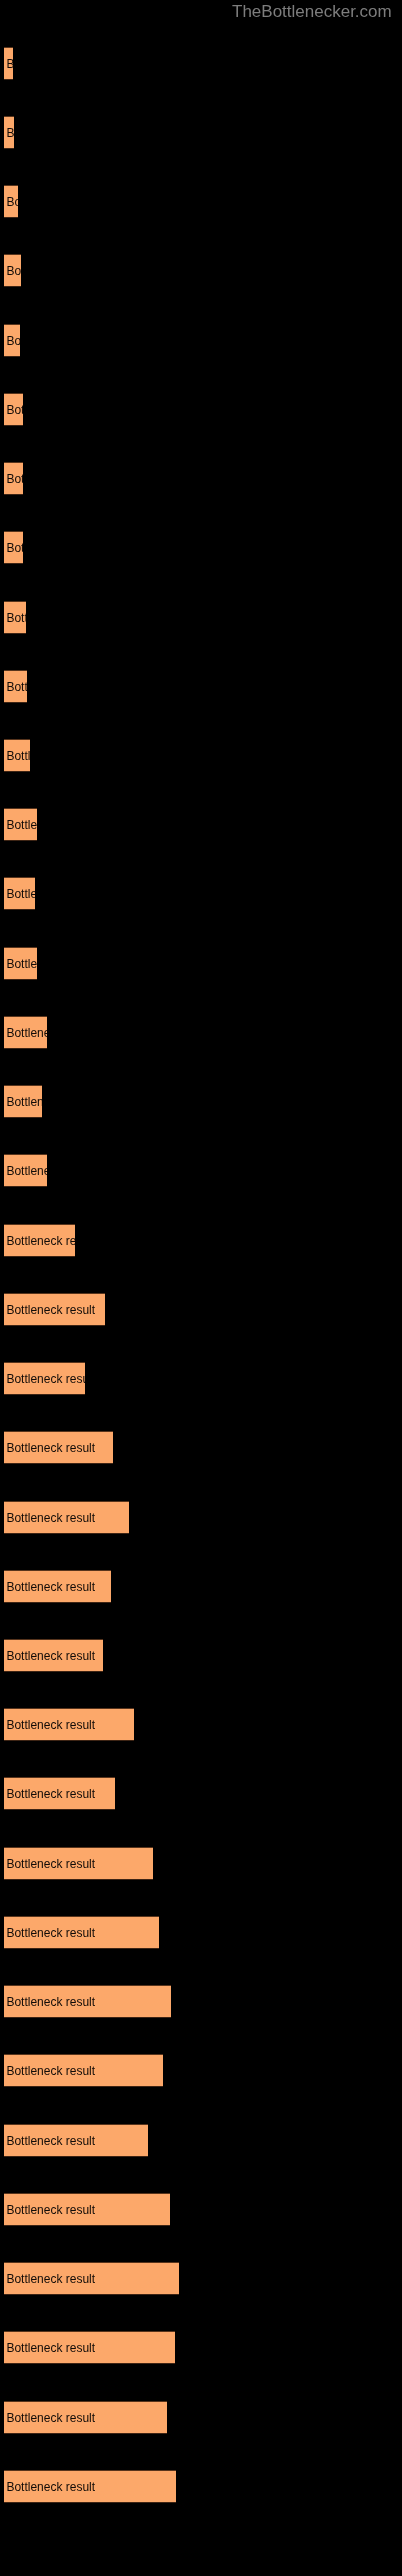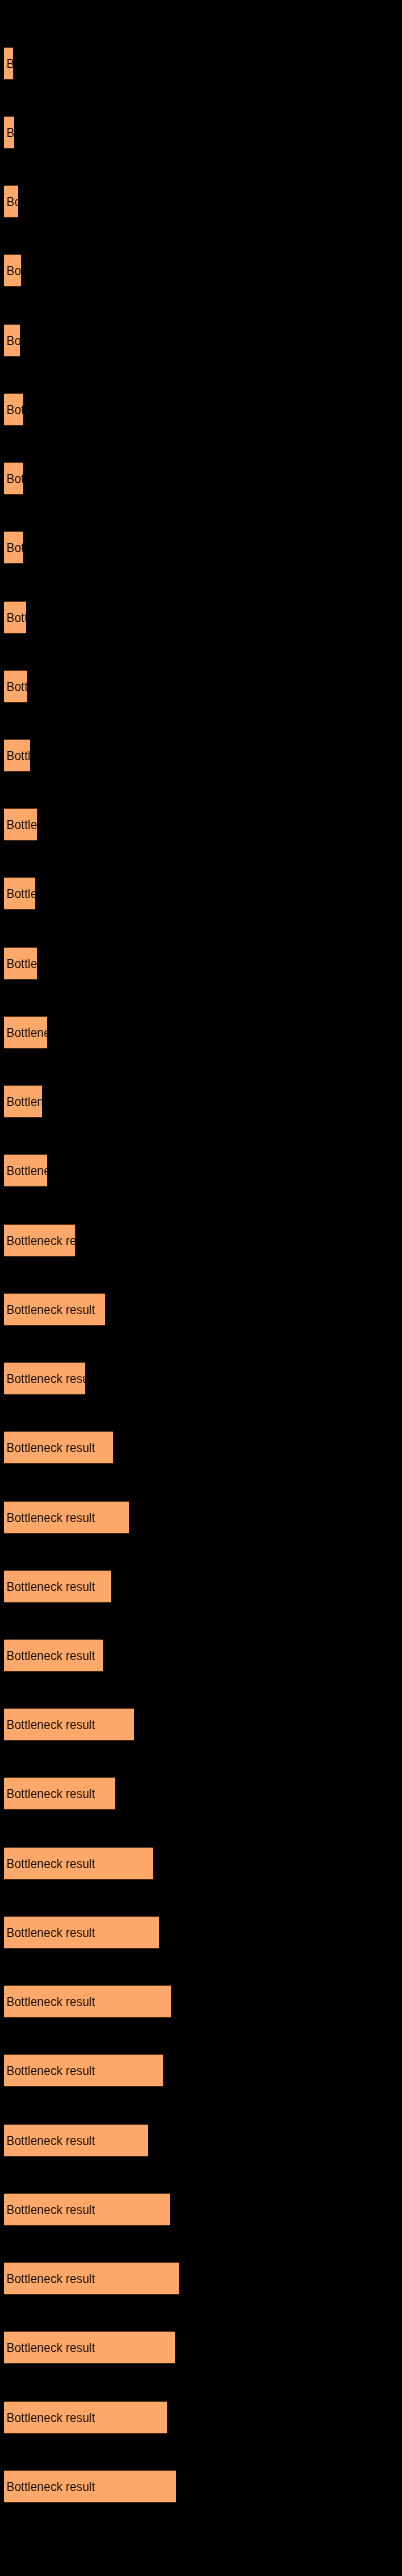--- a/index.html
+++ b/index.html
@@ -80,20 +80,23 @@
     font-family: "Liberation Sans", sans-serif;
     white-space: nowrap;
     line-height: 1;
   }
 </style>
 </head>
 <body>
 
 <div id="chart-root">
 
+  <div id="site-header">
+    <span id="site-title">TheBottlenecker.com</span>
+  </div>
 
   <div id="bars-layer">
       <div class="bar-row" style="top: 47px; height: 33px;">
         <div class="bar" style="width: 8.9px; height: 33px;">
           <span class="bar-label">Bottleneck result</span>
         </div>
       </div>
       <div class="bar-row" style="top: 116px; height: 33px;">
         <div class="bar" style="width: 9.7px; height: 33px;">
           <span class="bar-label">Bottleneck result</span>

